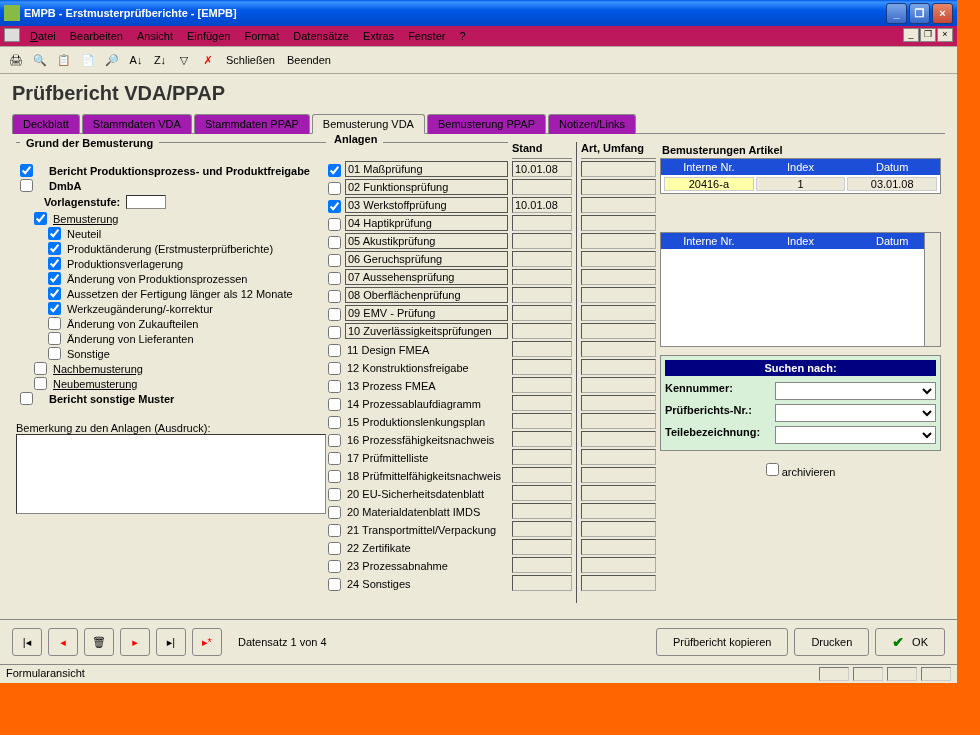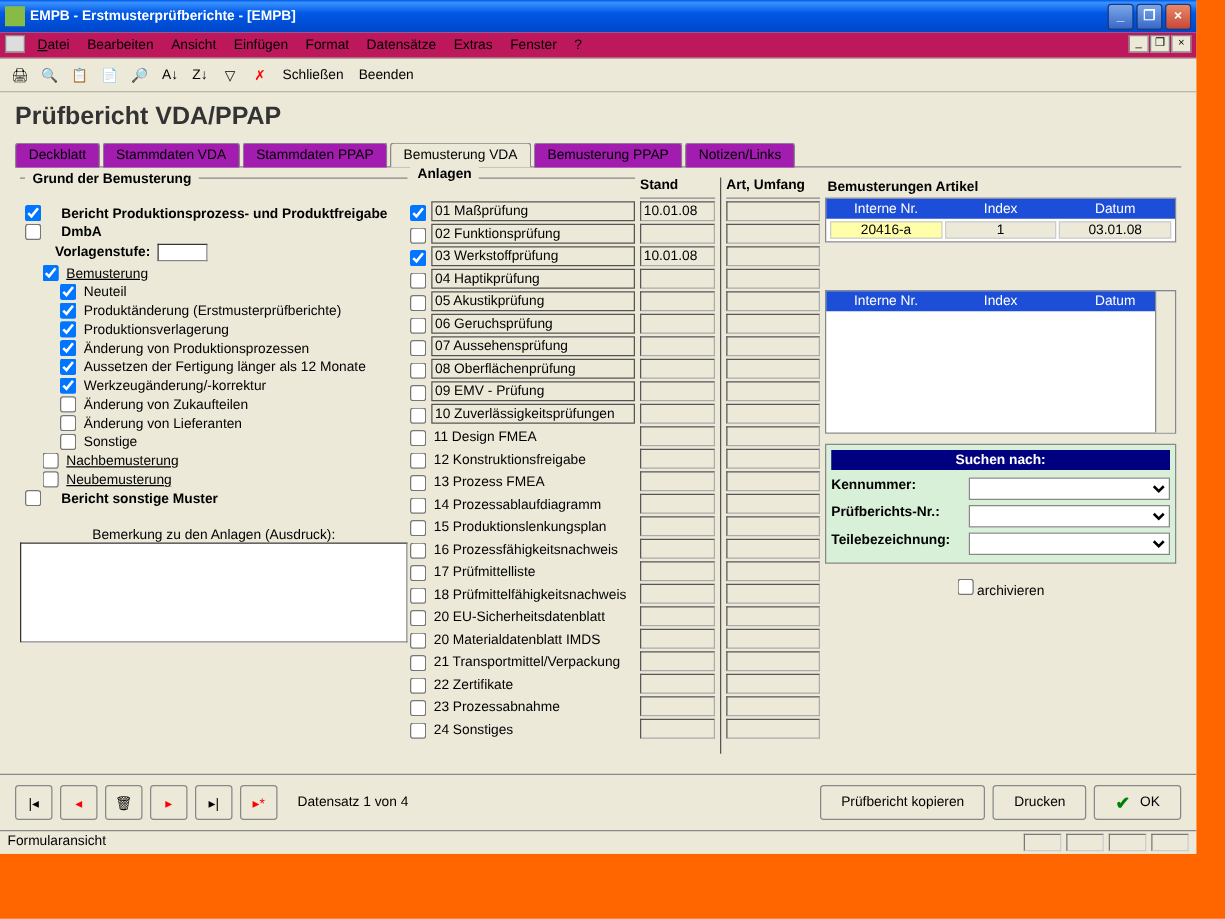--- a/index.html
+++ b/index.html
@@ -31,21 +31,21 @@
 .fieldset { border: none; border-top: 1px solid #888; padding: 8px 4px; margin-bottom: 8px; position: relative; }
 .legend { position: relative; top: -14px; background: #ece9d8; padding: 0 6px; font-weight: bold; display: inline-block; }
 .chk-row { display: flex; align-items: center; padding: 1px 0; }
 .chk-row input { margin-right: 6px; }
 .chk-row.indent1 { padding-left: 14px; }
 .chk-row.indent2 { padding-left: 28px; }
 .bold { font-weight: bold; padding-left: 10px; }
 .under { text-decoration: underline; }
 .vorlagen { display: flex; align-items: center; padding: 2px 0 2px 14px; }
 .vorlagen input { width: 40px; margin-left: 6px; background: white; border: 1px inset #888; }
-.bemerkung-label { margin-top: 4px; text-align: center; }
+.bemerkung-label { margin-top: 4px; }
 .bemerkung-ta { width: 100%; height: 80px; background: white; border: 1px inset #888; resize: none; }
 .anlagen-col { width: 180px; }
 .stand-col { width: 60px; }
 .art-col { width: 80px; }
 .col-head { font-weight: bold; padding-bottom: 4px; border-bottom: 1px solid #888; margin-bottom: 2px; }
 .anl-row { display: flex; align-items: flex-end; height: 18px; }
 .anl-row input[type=checkbox] { margin-right: 4px; }
 .anl-label { flex: 1; padding: 1px 2px; white-space: nowrap; overflow: hidden; }
 .anl-label.boxed { border: 1px solid #555; background: #ece9d8; }
 .stand-inp, .art-inp { width: 100%; height: 16px; border: 1px inset #aaa; background: #ece9d8; padding: 0 2px; margin-bottom: 2px; }

